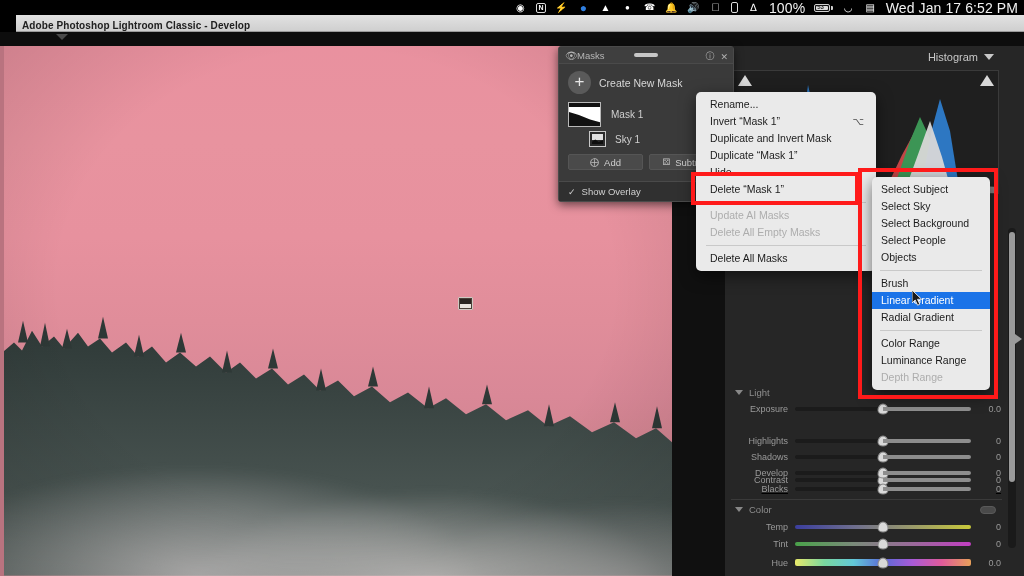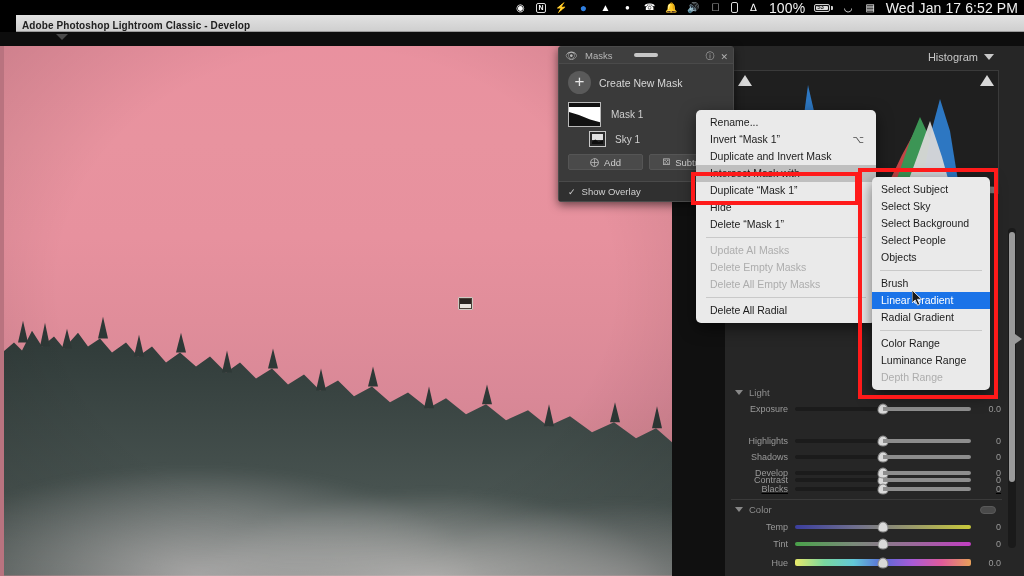--- a/index.html
+++ b/index.html
@@ -195,21 +195,21 @@
   .maskspanel {
     position: absolute; left: 558px; top: 46px; width: 176px; height: 156px;
     background: #3a3a3a; border: 1px solid #4a4a4a; border-radius: 3px;
     z-index: 30; box-shadow: 0 3px 10px rgba(0,0,0,.55);
   }
   .mp-titlebar {
     position: relative; height: 17px; background: #3f3f3f;
     border-bottom: 1px solid #4a4a4a; display: flex; align-items: center; padding: 0 6px;
   }
   .mp-eye { width: 12px; height: 11px; color: #b6b6b6; font-size: 10px; line-height: 11px; }
-  .mp-title { font-size: 9.5px; color: #b6b6b6; margin-left: 8px; }
+  .mp-title { font-size: 9.5px; color: #b6b6b6; margin-left: 0; }
   .mp-grip {
     position: absolute; left: 50%; transform: translateX(-50%); top: 6px;
     width: 24px; height: 4px; border-radius: 2px; background: #c7c7c7;
   }
   .mp-right { position: absolute; right: 5px; top: 3px; display: flex; gap: 6px; align-items: center; }
   .mp-ic { font-size: 9px; color: #b0b0b0; }
 
   .mp-createrow {
     display: flex; align-items: center; gap: 8px; padding: 7px 8px 6px 9px;
   }
@@ -257,21 +257,21 @@
   .mp-footer {
     position: absolute; left: 0; right: 0; bottom: 0; height: 20px;
     background: #303030; border-top: 1px solid #4a4a4a;
     display: flex; align-items: center; padding-left: 9px; gap: 6px;
   }
   .mp-check { font-size: 9px; color: #d0d0d0; }
   .mp-footlbl { font-size: 9.5px; color: #d0d0d0; }
 
   
   .ctxmenu {
-    position: absolute; left: 696px; top: 110px; width: 180px;
+    position: absolute; left: 696px; top: 92px; width: 180px;
     background: #eaeaea; border-radius: 5px; z-index: 40;
     box-shadow: 0 5px 16px rgba(0,0,0,.55);
     padding: 4px 0 4px 0;
   }
   .ctx-item {
     position: relative; height: 17px; line-height: 17px;
     font-size: 10.5px; color: #1b1b1b; padding-left: 14px; white-space: nowrap;
   }
   .ctx-item.disabled { color: #adadad; }
   .ctx-item.highlight { background: #bfbfbf; }
@@ -543,30 +543,28 @@
     </div>
   </div>
 
   <div class="ctxmenu">
     <div class="ctx-item">Rename...</div>
     <div class="ctx-item">
       <span>Invert “Mask 1”</span>
       <span class="ctx-shortcut">⌥</span>
     </div>
     <div class="ctx-item">Duplicate and Invert Mask</div>
-    <div class="ctx-item highlight">Intersect Mask with</div>
     <div class="ctx-item">Duplicate “Mask 1”</div>
     <div class="ctx-item">Hide</div>
     <div class="ctx-item">Delete “Mask 1”</div>
     <div class="ctx-sep"></div>
     <div class="ctx-item disabled">Update AI Masks</div>
-    <div class="ctx-item disabled">Delete Empty Masks</div>
     <div class="ctx-item disabled">Delete All Empty Masks</div>
     <div class="ctx-sep"></div>
-    <div class="ctx-item">Delete All Radial</div>
+    <div class="ctx-item">Delete All Masks</div>
   </div>
 
   <div class="submenu">
     <div class="sub-item">Select Subject</div>
     <div class="sub-item">Select Sky</div>
     <div class="sub-item">Select Background</div>
     <div class="sub-item">Select People</div>
     <div class="sub-item">Objects</div>
     <div class="sub-sep"></div>
     <div class="sub-item">Brush</div>

